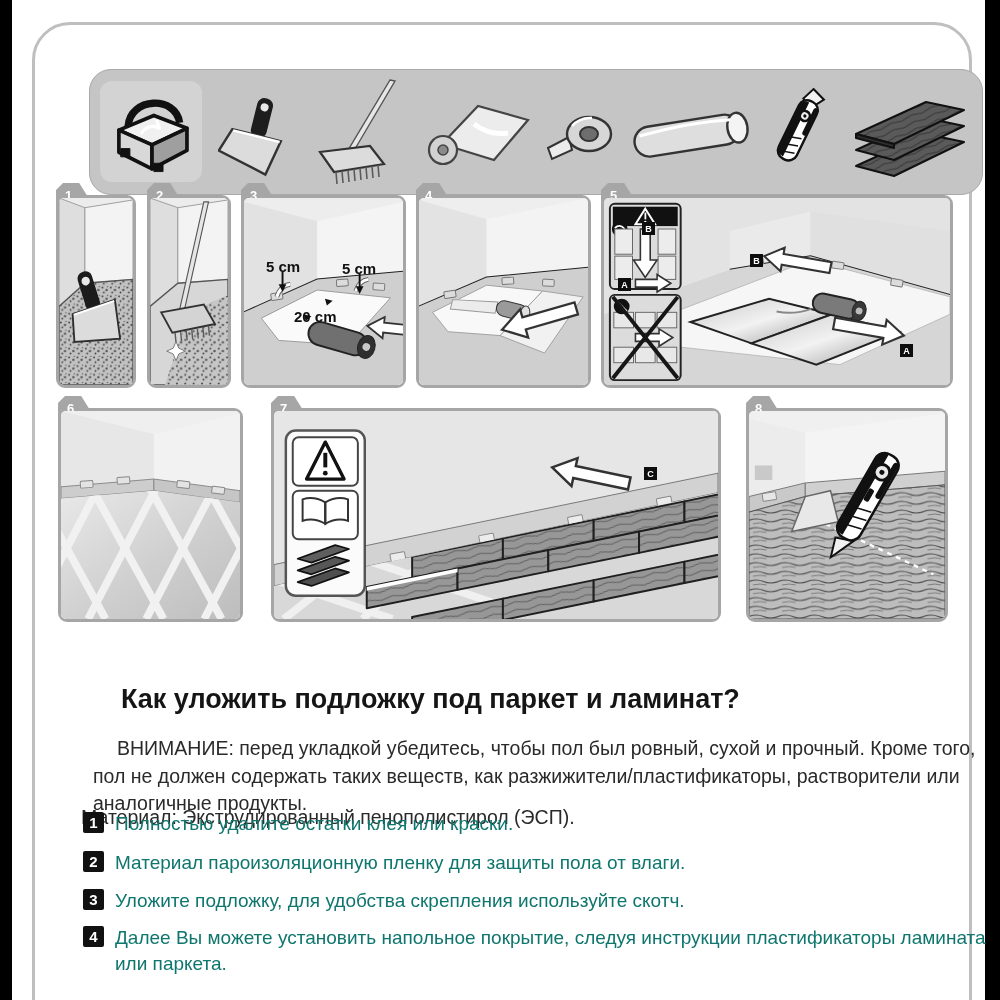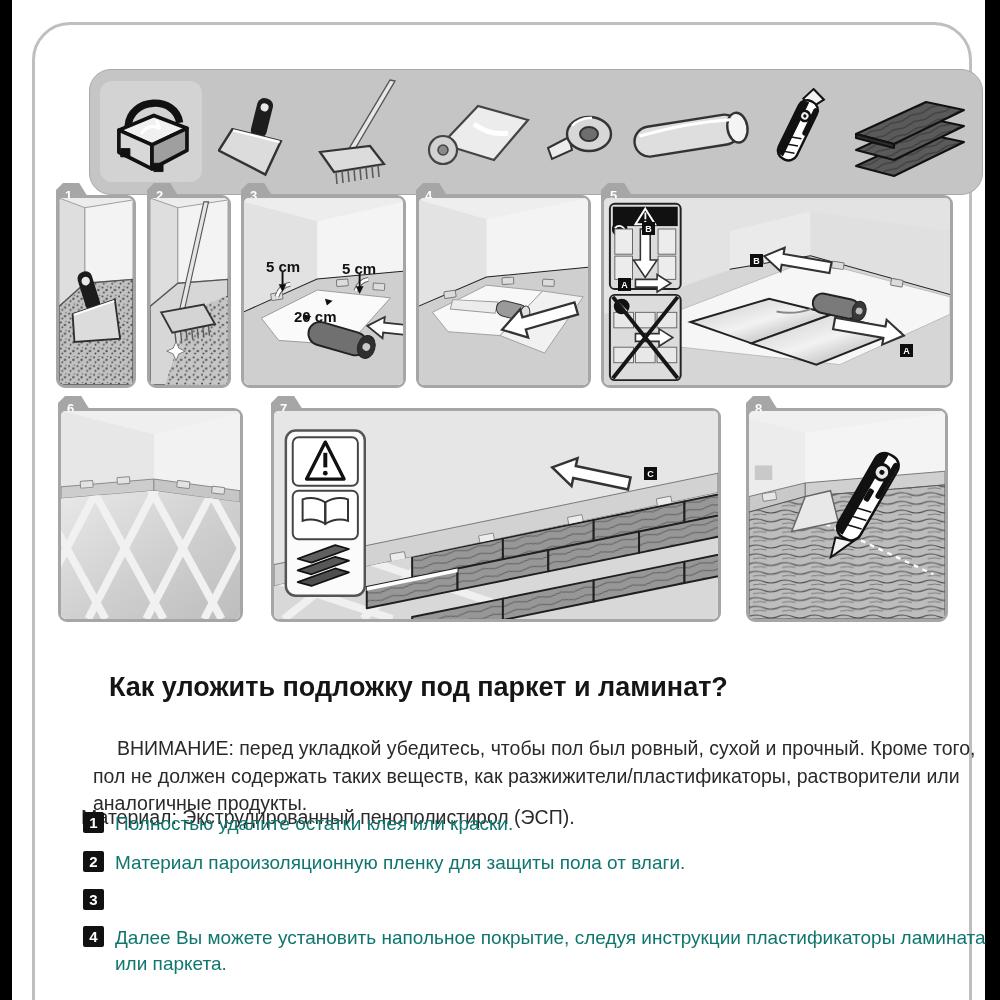--- a/index.html
+++ b/index.html
@@ -17,21 +17,21 @@
   .tile{position:absolute;left:10px;top:11px;width:102px;height:101px;background:#d3d3d3;border-radius:12px;}
   .panel{position:absolute;box-sizing:border-box;border:3px solid #a6a6a6;border-radius:9px;background:#f0f0f0;}
   .tab{position:absolute;left:-3px;top:-15px;width:40px;height:27px;background:#a6a6a6;
        clip-path:polygon(0 100%,0 7px,7px 0,58% 0,100% 100%);
        color:#fff;font-size:13px;font-weight:700;line-height:25px;padding-left:9px;box-sizing:border-box;}
   .scene{position:absolute;inset:0;border-radius:5px;overflow:hidden;background:#efefef;}
   .scene svg{display:block;width:100%;height:100%;}
   .lblsq{position:absolute;width:13px;height:13px;background:#0d0d0d;color:#fff;font-weight:700;
          font-size:9px;display:flex;align-items:center;justify-content:center;z-index:5;}
   .cm{position:absolute;font-size:15px;font-weight:700;color:#111;white-space:nowrap;z-index:5;}
-  .title{position:absolute;left:70px;top:643px;font-size:27px;font-weight:700;color:#151515;margin:4px;}
+  .title{position:absolute;left:70px;top:643px;font-size:27px;font-weight:700;color:#151515;margin:16px;}
   .para{position:absolute;left:46px;top:698px;width:916px;font-size:19.5px;line-height:27.5px;
         color:#2a2a2a;margin:12px;text-indent:24px;}
   .material{position:absolute;left:46px;top:781px;width:916px;font-size:19.5px;color:#2a2a2a;margin:0;}
   .step{position:absolute;left:48px;width:912px;display:flex;gap:11px;align-items:flex-start;}
   .badge{flex:none;width:21px;height:21px;margin-top:1px;background:#111;color:#fff;font-weight:700;
          font-size:15px;display:flex;align-items:center;justify-content:center;border-radius:2px;}
   .steptext{font-size:19px;line-height:26px;color:#0f766e;}
 </style>
 </head>
 <body>
@@ -508,19 +508,20 @@
   <div class="step" style="top:786px">
     <div class="badge">1</div>
     <div class="steptext">Полностью удалите остатки клея или краски.</div>
   </div>
   <div class="step" style="top:825px">
     <div class="badge">2</div>
     <div class="steptext">Материал пароизоляционную пленку для защиты пола от влаги.</div>
   </div>
   <div class="step" style="top:863px">
     <div class="badge">3</div>
+    <div class="steptext">Уложите подложку, для удобства скрепления используйте скотч.</div>
   </div>
   <div class="step" style="top:900px">
     <div class="badge">4</div>
     <div class="steptext">Далее Вы можете установить  напольное покрытие, следуя инструкции пластификаторы ламината или паркета.</div>
   </div>
 
 </div>
 
 </body></html>

